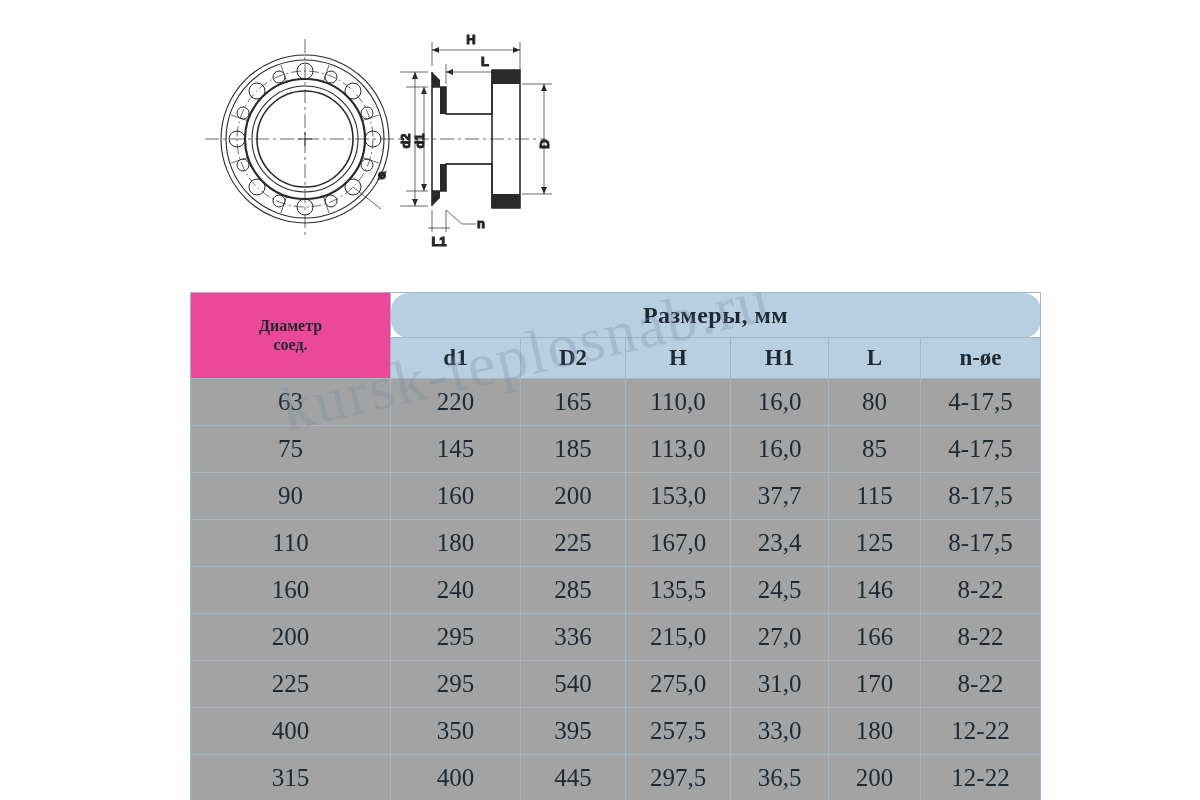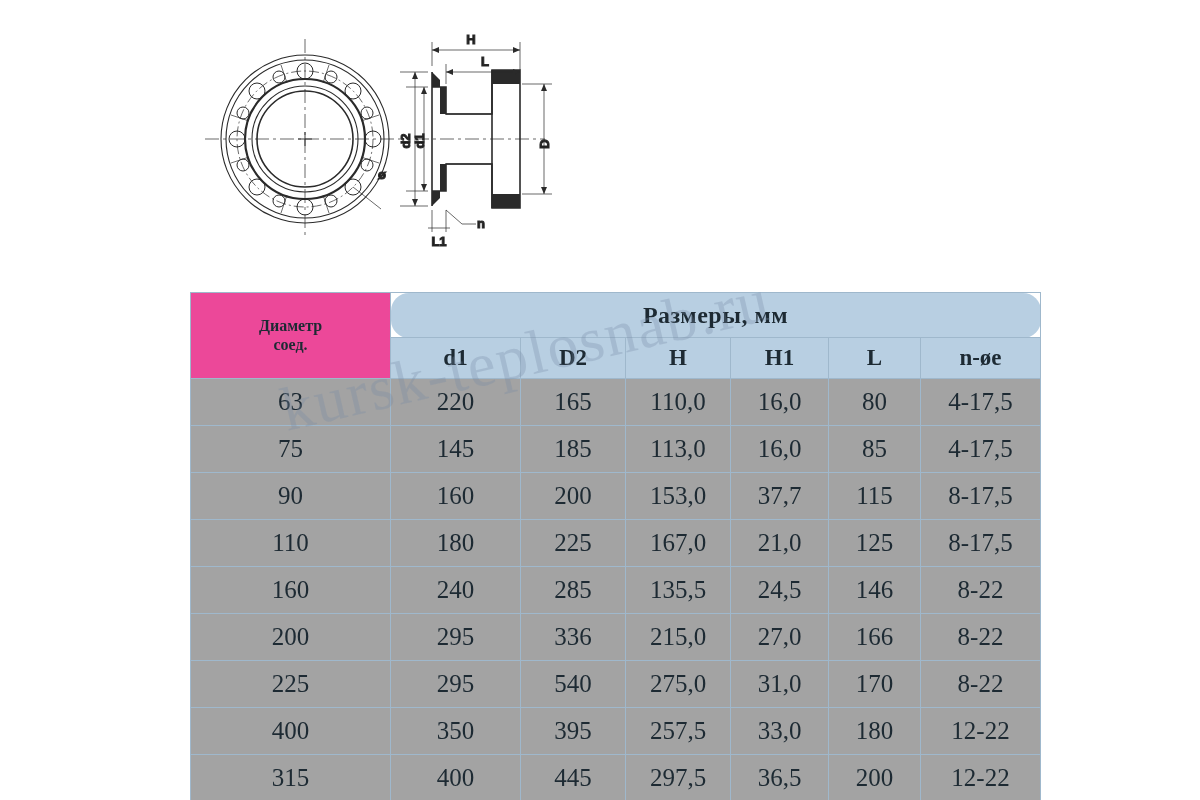--- a/index.html
+++ b/index.html
@@ -295,21 +295,21 @@
         <td>153,0</td>
         <td>37,7</td>
         <td>115</td>
         <td>8-17,5</td>
       </tr>
       <tr class="row-even">
         <td>110</td>
         <td>180</td>
         <td>225</td>
         <td>167,0</td>
-        <td>21,0</td>
+        <td>23,4</td>
         <td>125</td>
         <td>8-17,5</td>
       </tr>
       <tr class="row-odd">
         <td>160</td>
         <td>240</td>
         <td>285</td>
         <td>135,5</td>
         <td>24,5</td>
         <td>146</td>

